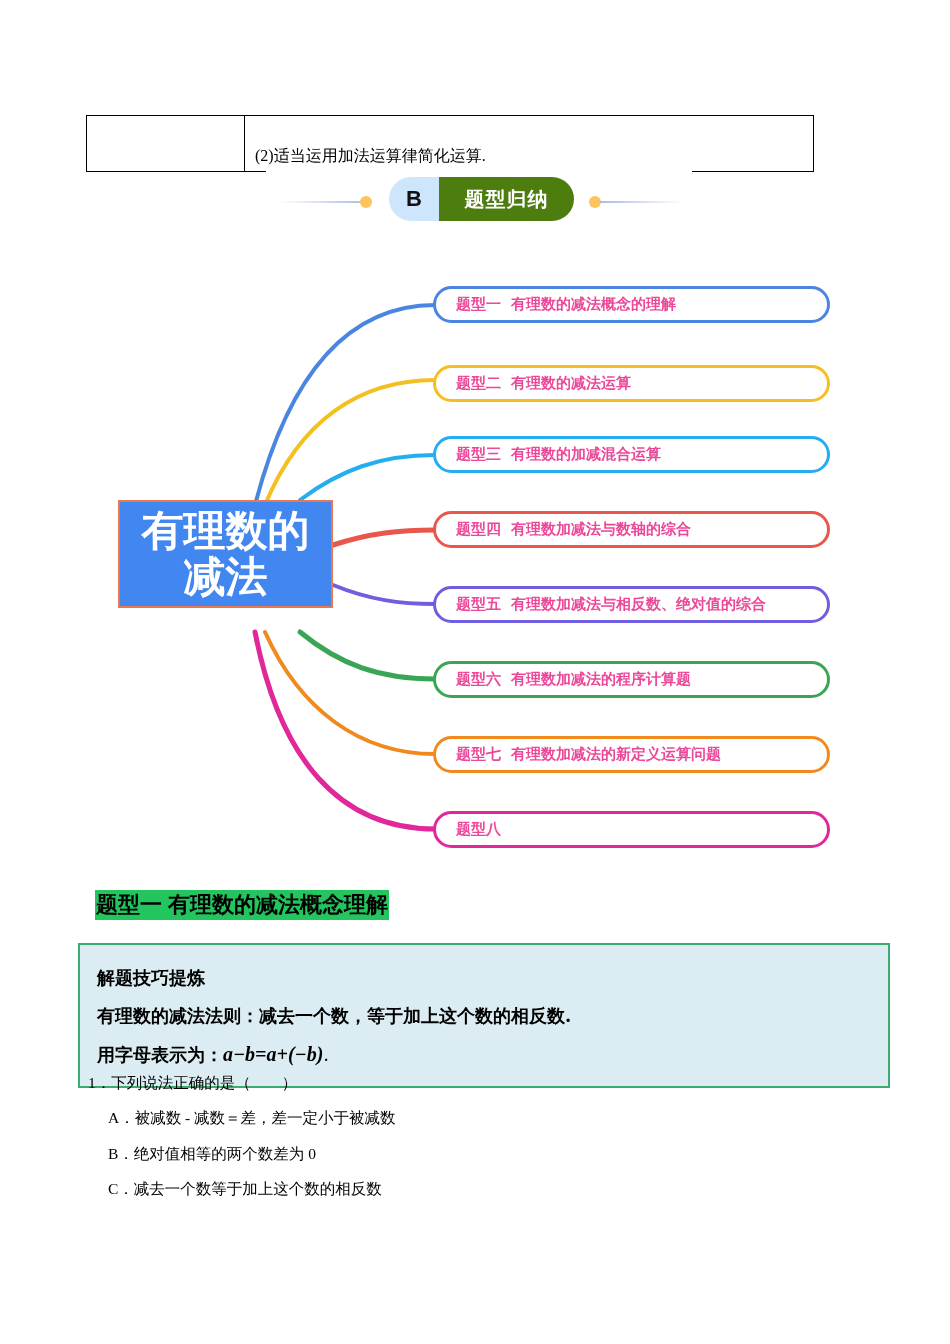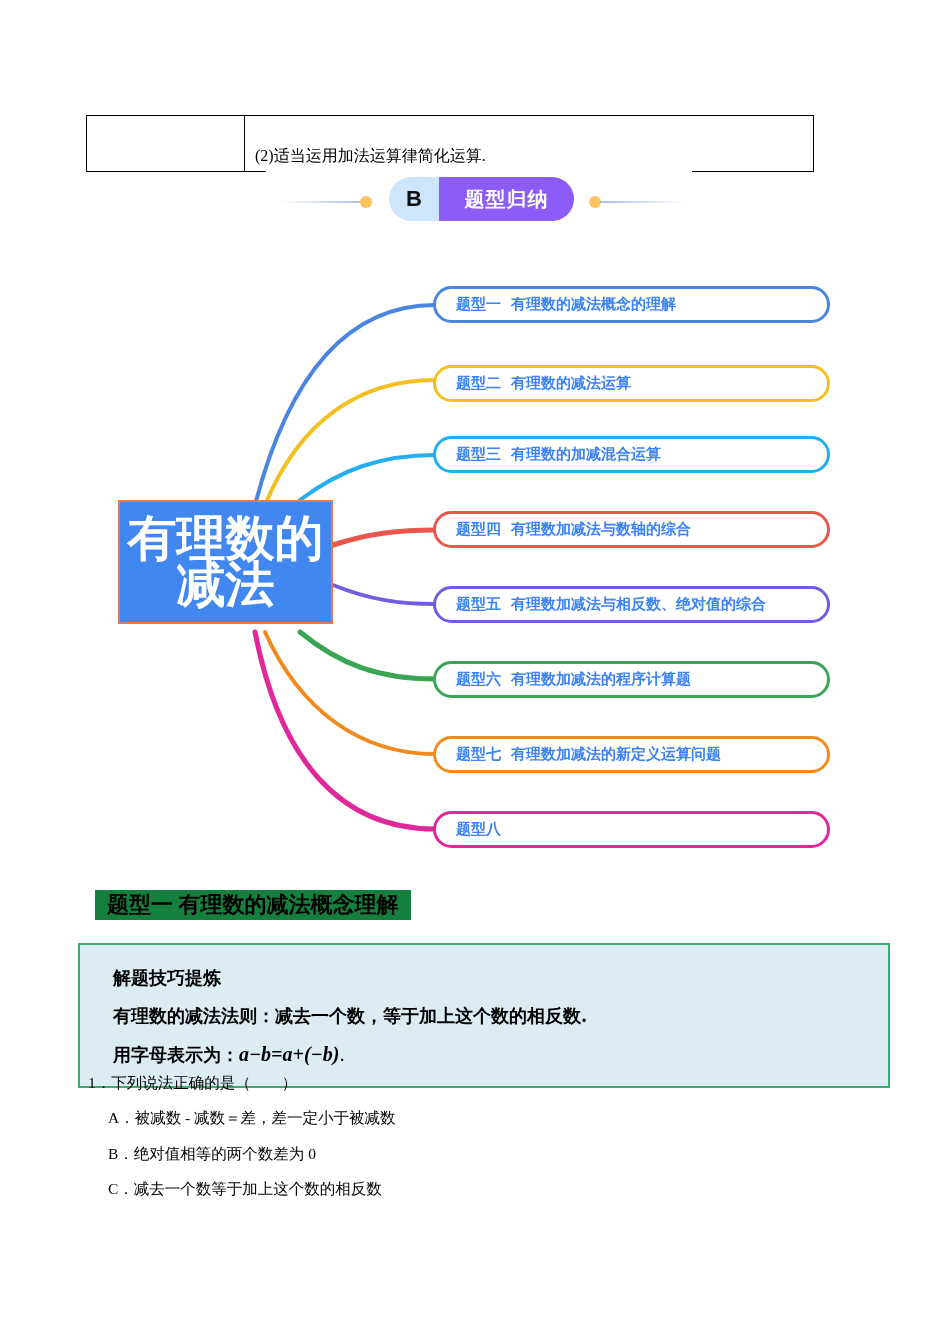--- a/index.html
+++ b/index.html
@@ -13,36 +13,36 @@
   .table-gap { left:266px; top:168px; width:426px; height:8px; background:#fff; }
   
   .banner-line-l { left:280px; top:201px; width:86px; height:2px;
         background:linear-gradient(to right, rgba(160,180,230,0), #aabbe6); }
   .banner-line-r { left:600px; top:201px; width:84px; height:2px;
         background:linear-gradient(to left, rgba(160,180,230,0), #aabbe6); }
   .banner-dot { width:12px; height:12px; border-radius:50%; background:#fdc35e; top:196px; }
   .banner { left:389px; top:177px; width:185px; height:44px; border-radius:22px; overflow:hidden; display:flex; }
   .banner .letter { width:50px; background:#cde6fb; display:flex; align-items:center; justify-content:center;
         font-family:"Liberation Sans",sans-serif; font-weight:bold; font-size:22px; color:#111; }
-  .banner .label { flex:1; background:#8b5cf6; color:#fff; display:flex; align-items:center; justify-content:center;
+  .banner .label { flex:1; background:#4d7c0f; color:#fff; display:flex; align-items:center; justify-content:center;
         font-family:"DejaVu Sans",sans-serif; font-weight:bold; font-size:20px; letter-spacing:1px;text-align:center; }
   
-  .center-node { left:118px; top:500px; width:215px; height:124px; background:#4287ef; border:2px solid #e9774f;
+  .center-node { left:118px; top:500px; width:215px; height:108px; background:#4287ef; border:2px solid #e9774f;
         box-sizing:border-box; display:flex; flex-direction:column; align-items:center; justify-content:center;
-        color:#fff; font-family:"DejaVu Sans",sans-serif; font-weight:bold; font-size:49px; line-height:46px; }
+        color:#fff; font-family:"DejaVu Sans",sans-serif; font-weight:bold; font-size:42px; line-height:46px; }
   .branch { left:433px; width:397px; height:37px; border:3px solid; border-radius:19px; box-sizing:border-box;
         display:flex; align-items:center; padding-left:20px; font-family:"DejaVu Sans",sans-serif; font-weight:bold;
-        font-size:15px; color:#3b82f6; background:#fff; }
+        font-size:15px; color:#ec4899; background:#fff; }
   .branch .code { margin-right:10px; }
   
-  .section-heading { left:95px; top:890px; background:#15803d; font-family:Liberation Serif, serif; font-weight:bold;
-        font-size:22px; line-height:30px; padding:0 12px; }
+  .section-heading { left:95px; top:890px; background:#22c55e; font-family:Liberation Sans, sans-serif; font-weight:bold;
+        font-size:22px; line-height:30px; padding:0 1px; }
   
   .tip-box { left:78px; top:943px; width:812px; height:145px; background:#dbedf2; border:2px solid #3bab72;
-        box-sizing:border-box; padding:14px 0 0 33px; font-family:"DejaVu Serif",serif; font-weight:bold; font-size:18px; }
+        box-sizing:border-box; padding:14px 0 0 17px; font-family:"DejaVu Serif",serif; font-weight:bold; font-size:18px; }
   .tip-box div { line-height:38px; }
   .tip-box .math { font-style:italic; font-family:"Liberation Serif",serif; font-size:20px; }
   
   .question { left:88px; top:1073px; font-family:Liberation Serif, serif; font-size:15.5px; }
   .question .stem { line-height:20px; }
   .option { position:absolute; left:20px; white-space:nowrap; }
 </style>
 </head>
 <body>
 

